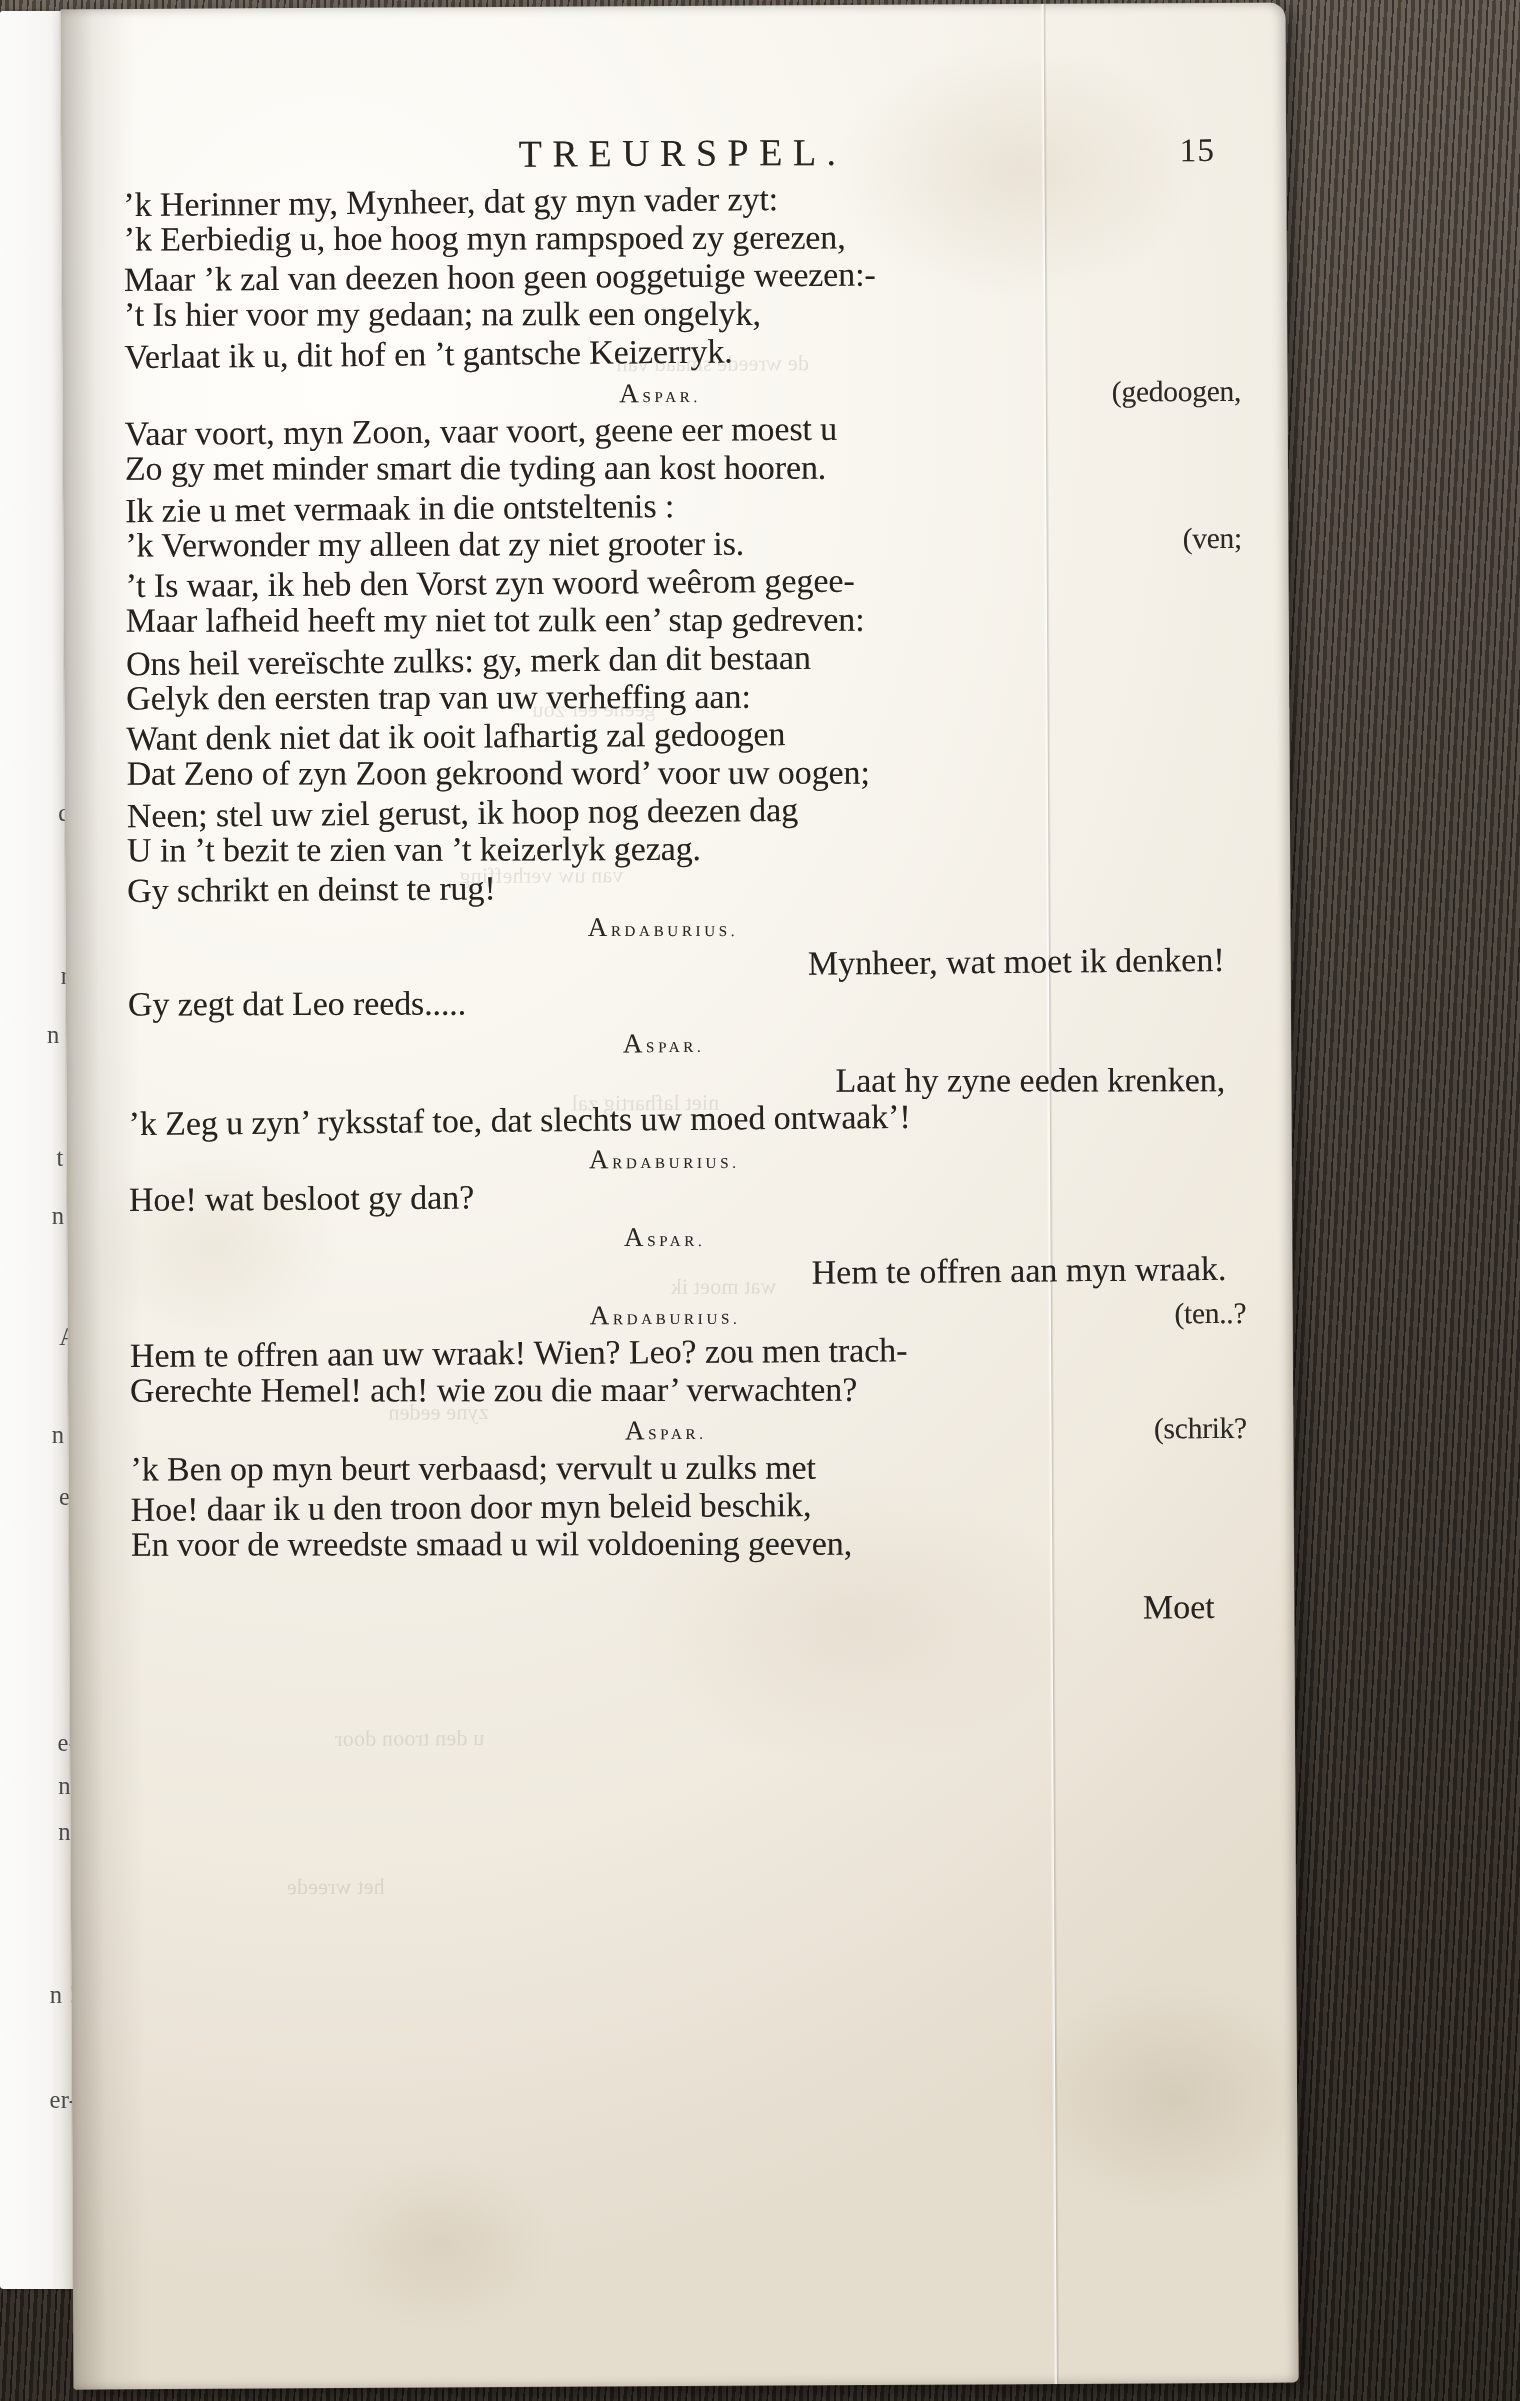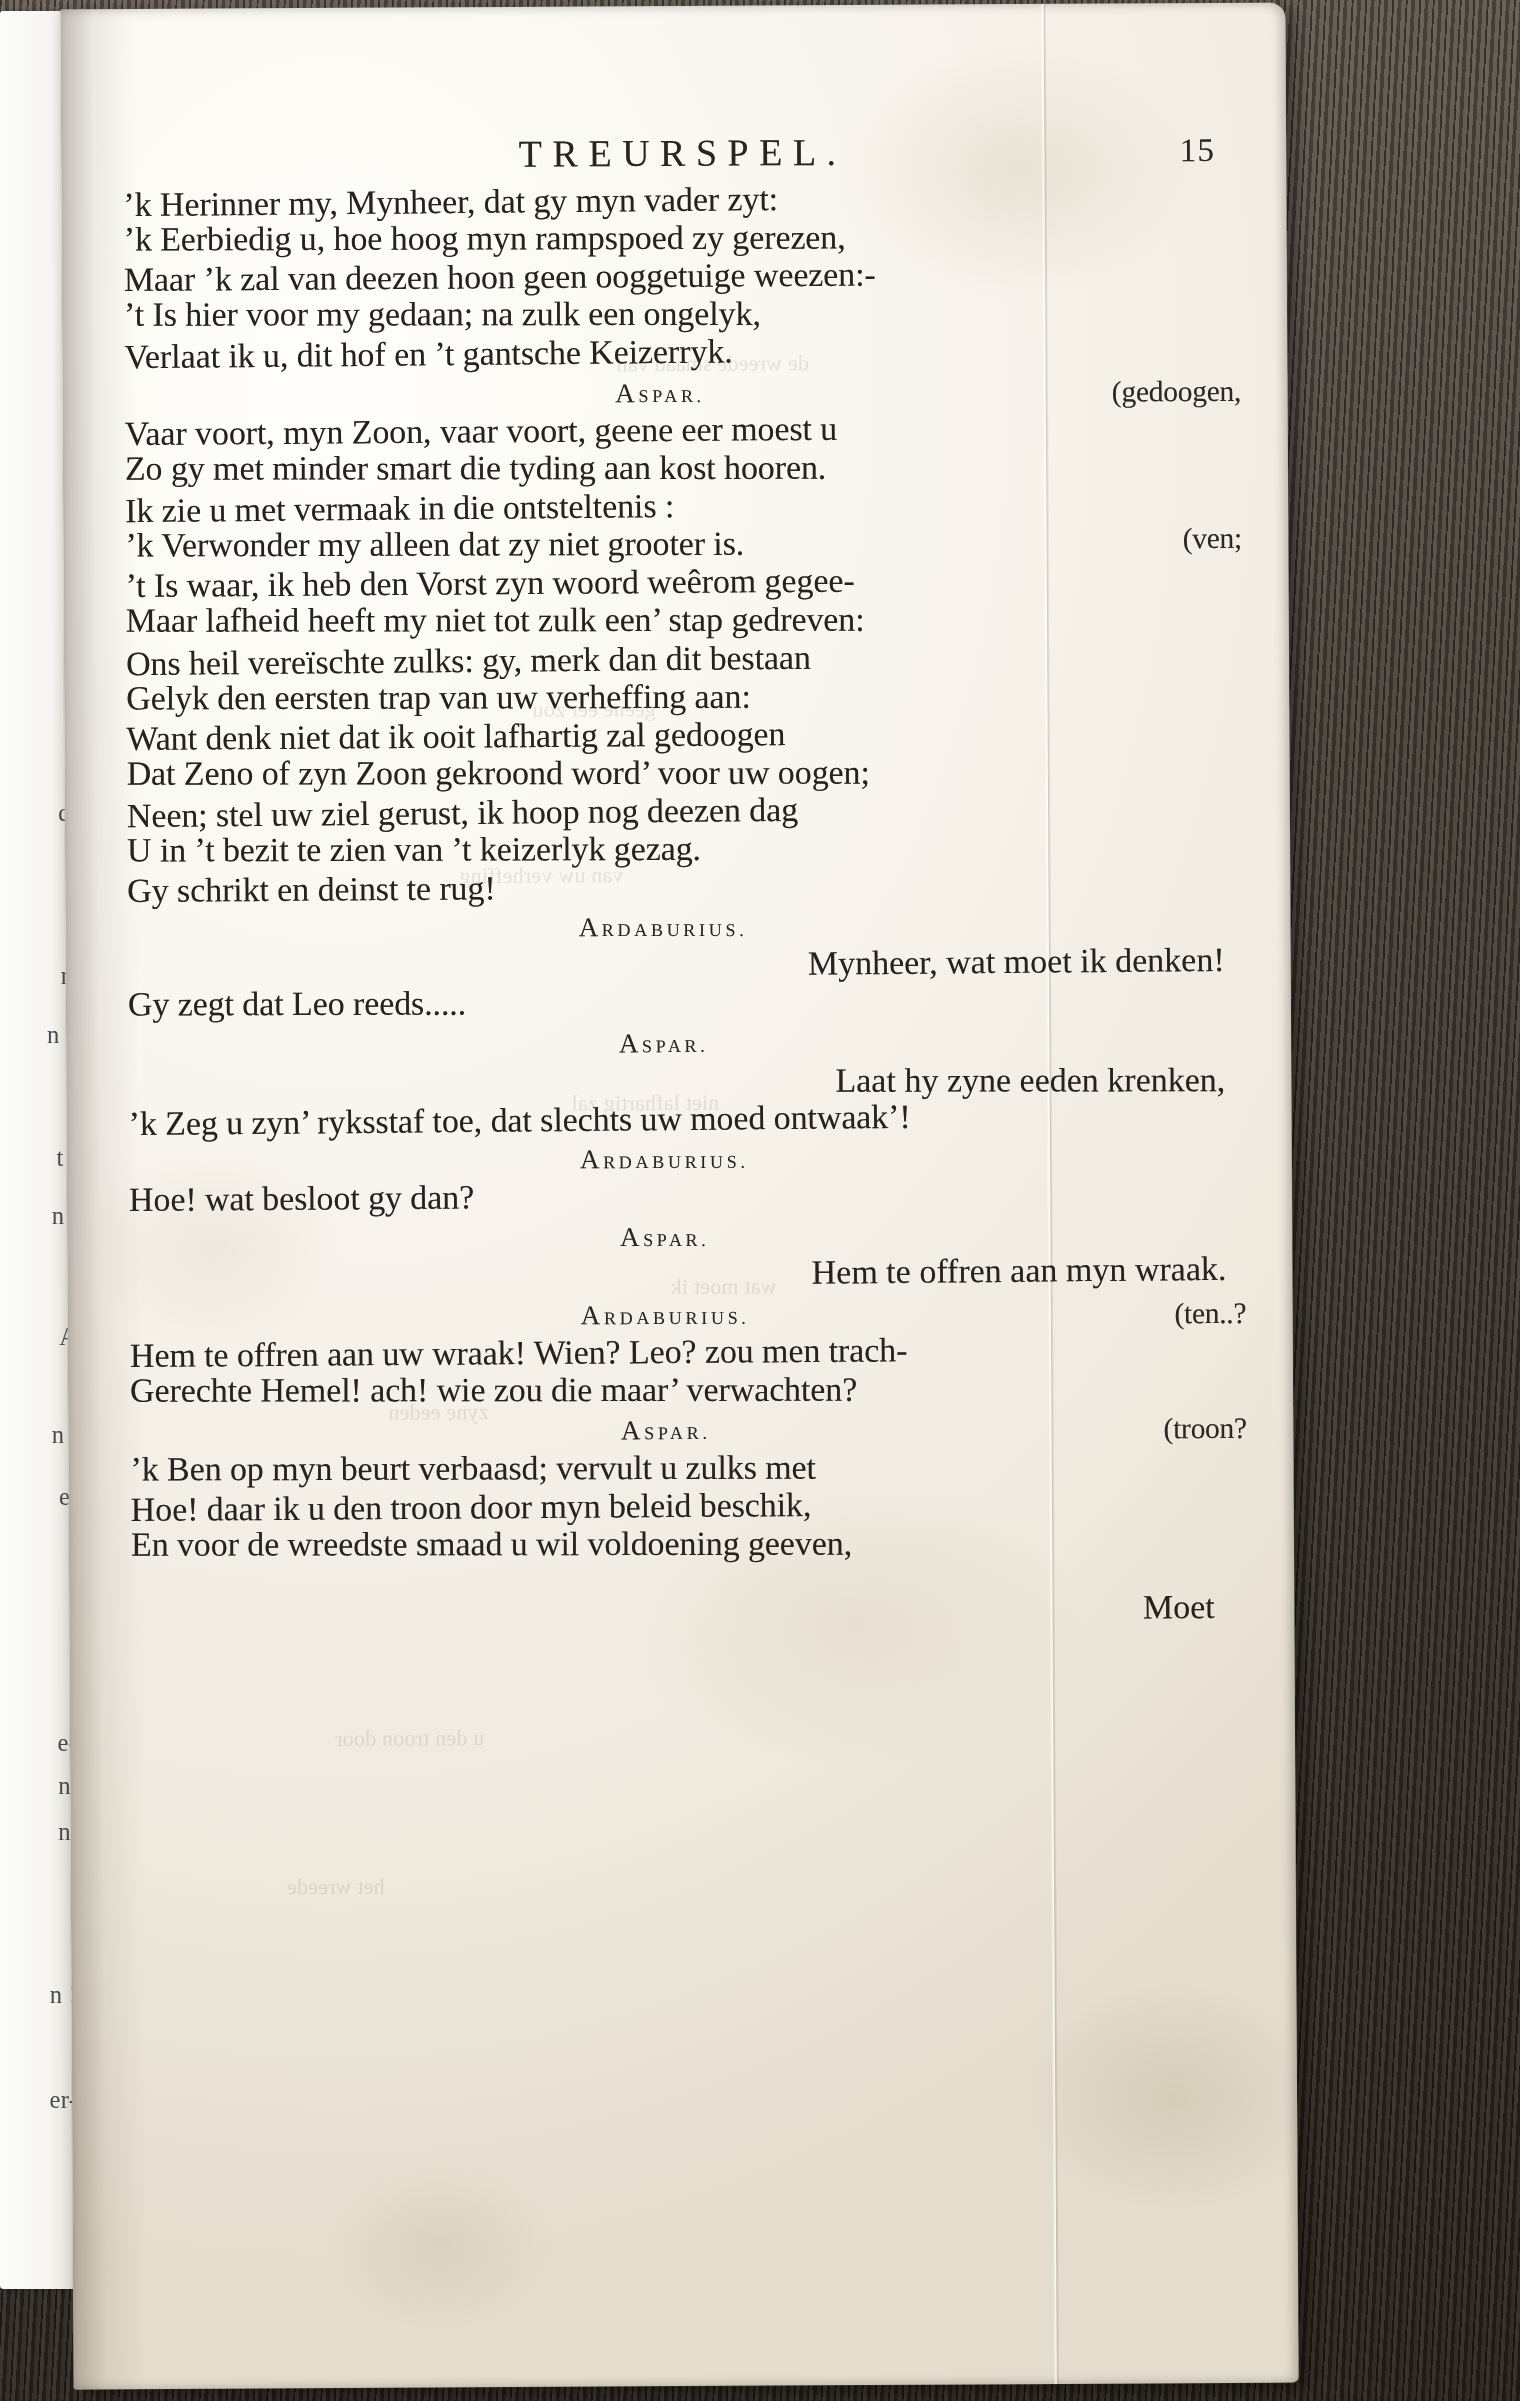--- a/index.html
+++ b/index.html
@@ -100,21 +100,21 @@
     font-size:34px;line-height:1.12;white-space:nowrap;
     color:#262220;letter-spacing:-0.1px;
   }
 
   .speaker{
     text-align:center;font-size:27px;letter-spacing:3.7px;
     margin:6.2px 0 2.5px 0;position:relative;
     color:#2a2622;
     padding-right:37px;
   }
-  .speaker .sm{font-size:18px;letter-spacing:3.7px;}
+  .speaker .sm{font-size:15px;letter-spacing:3.7px;}
 
   .halfline{
     text-align:right;font-size:34px;white-space:nowrap;
     color:#262220;padding-right:11px;line-height:1.12;
   }
 
   .marg{
     position:absolute;right:-8.6px;top:0;
     font-size:29.6px;white-space:nowrap;color:#2c2824;letter-spacing:-0.3px;
   }
@@ -264,21 +264,21 @@
           <span class="marg">(ten..?</span>
         </div>
         <div class="row">
           <div class="w3 vline">Hem te offren aan uw wraak! Wien? Leo? zou men trach-</div>
         </div>
         <div class="row">
           <div class="w4 vline">Gerechte Hemel! ach! wie zou die maar’ verwachten?</div>
         </div>
         <div class="row">
           <div class="w1 speaker"><span>A</span><span class="sm">SPAR.</span></div>
-          <span class="marg">(troon?</span>
+          <span class="marg">(schrik?</span>
         </div>
         <div class="row">
           <div class="w2 vline">’k Ben op myn beurt verbaasd; vervult u zulks met</div>
         </div>
         <div class="row">
           <div class="w3 vline">Hoe! daar ik u den troon door myn beleid beschik,</div>
         </div>
         <div class="row">
           <div class="w4 vline">En voor de wreedste smaad u wil voldoening geeven,</div>
         </div>

